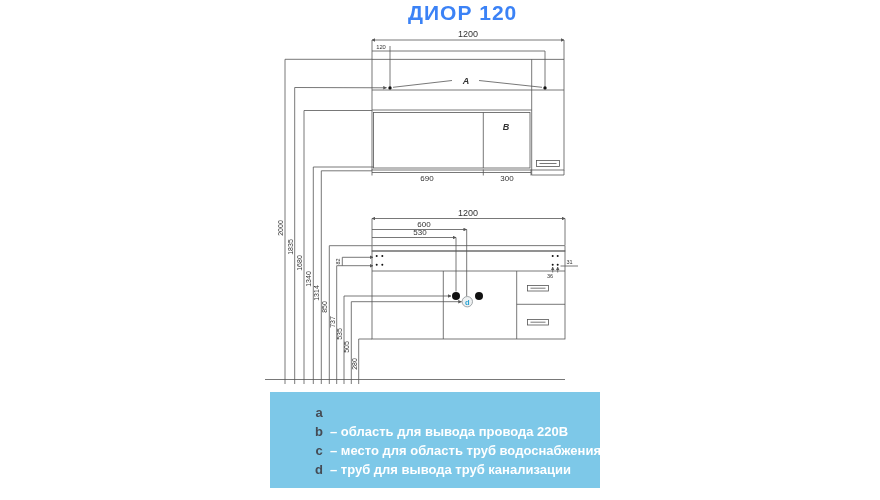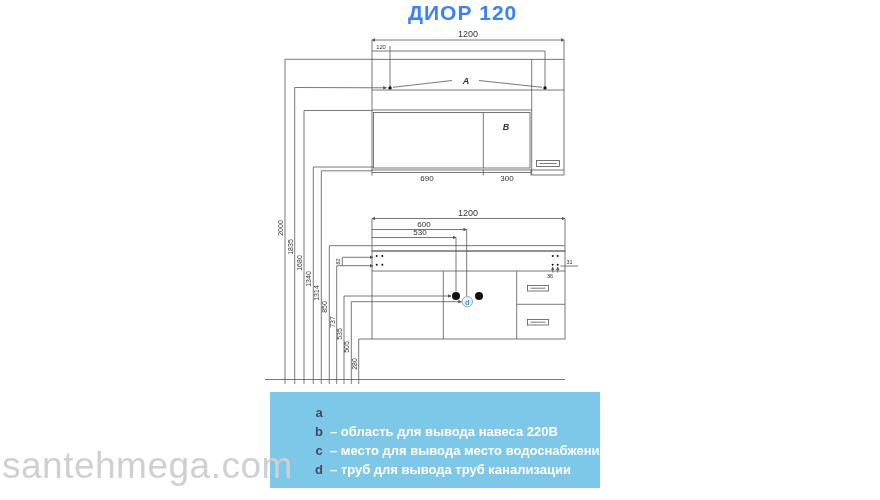--- a/index.html
+++ b/index.html
@@ -164,26 +164,25 @@
       <text class="d7" transform="translate(356.7,364) rotate(-90)">280</text>
     </g>
   </svg>
 
   <div class="legend">
     <div class="row">
       <span class="k">a</span>
     </div>
     <div class="row">
       <span class="k">b</span>
-      <span>– область для вывода навеса 220В</span>
+      <span>– область для вывода провода 220В</span>
     </div>
     <div class="row">
       <span class="k">c</span>
-      <span>– место для вывода место водоснабжения</span>
+      <span>– место для область труб водоснабжения</span>
     </div>
     <div class="row">
       <span class="k">d</span>
       <span>– труб для вывода труб канализации</span>
     </div>
   </div>
 
-  <div class="watermark">santehmega.com</div>
 </div>
 
 </body></html>

